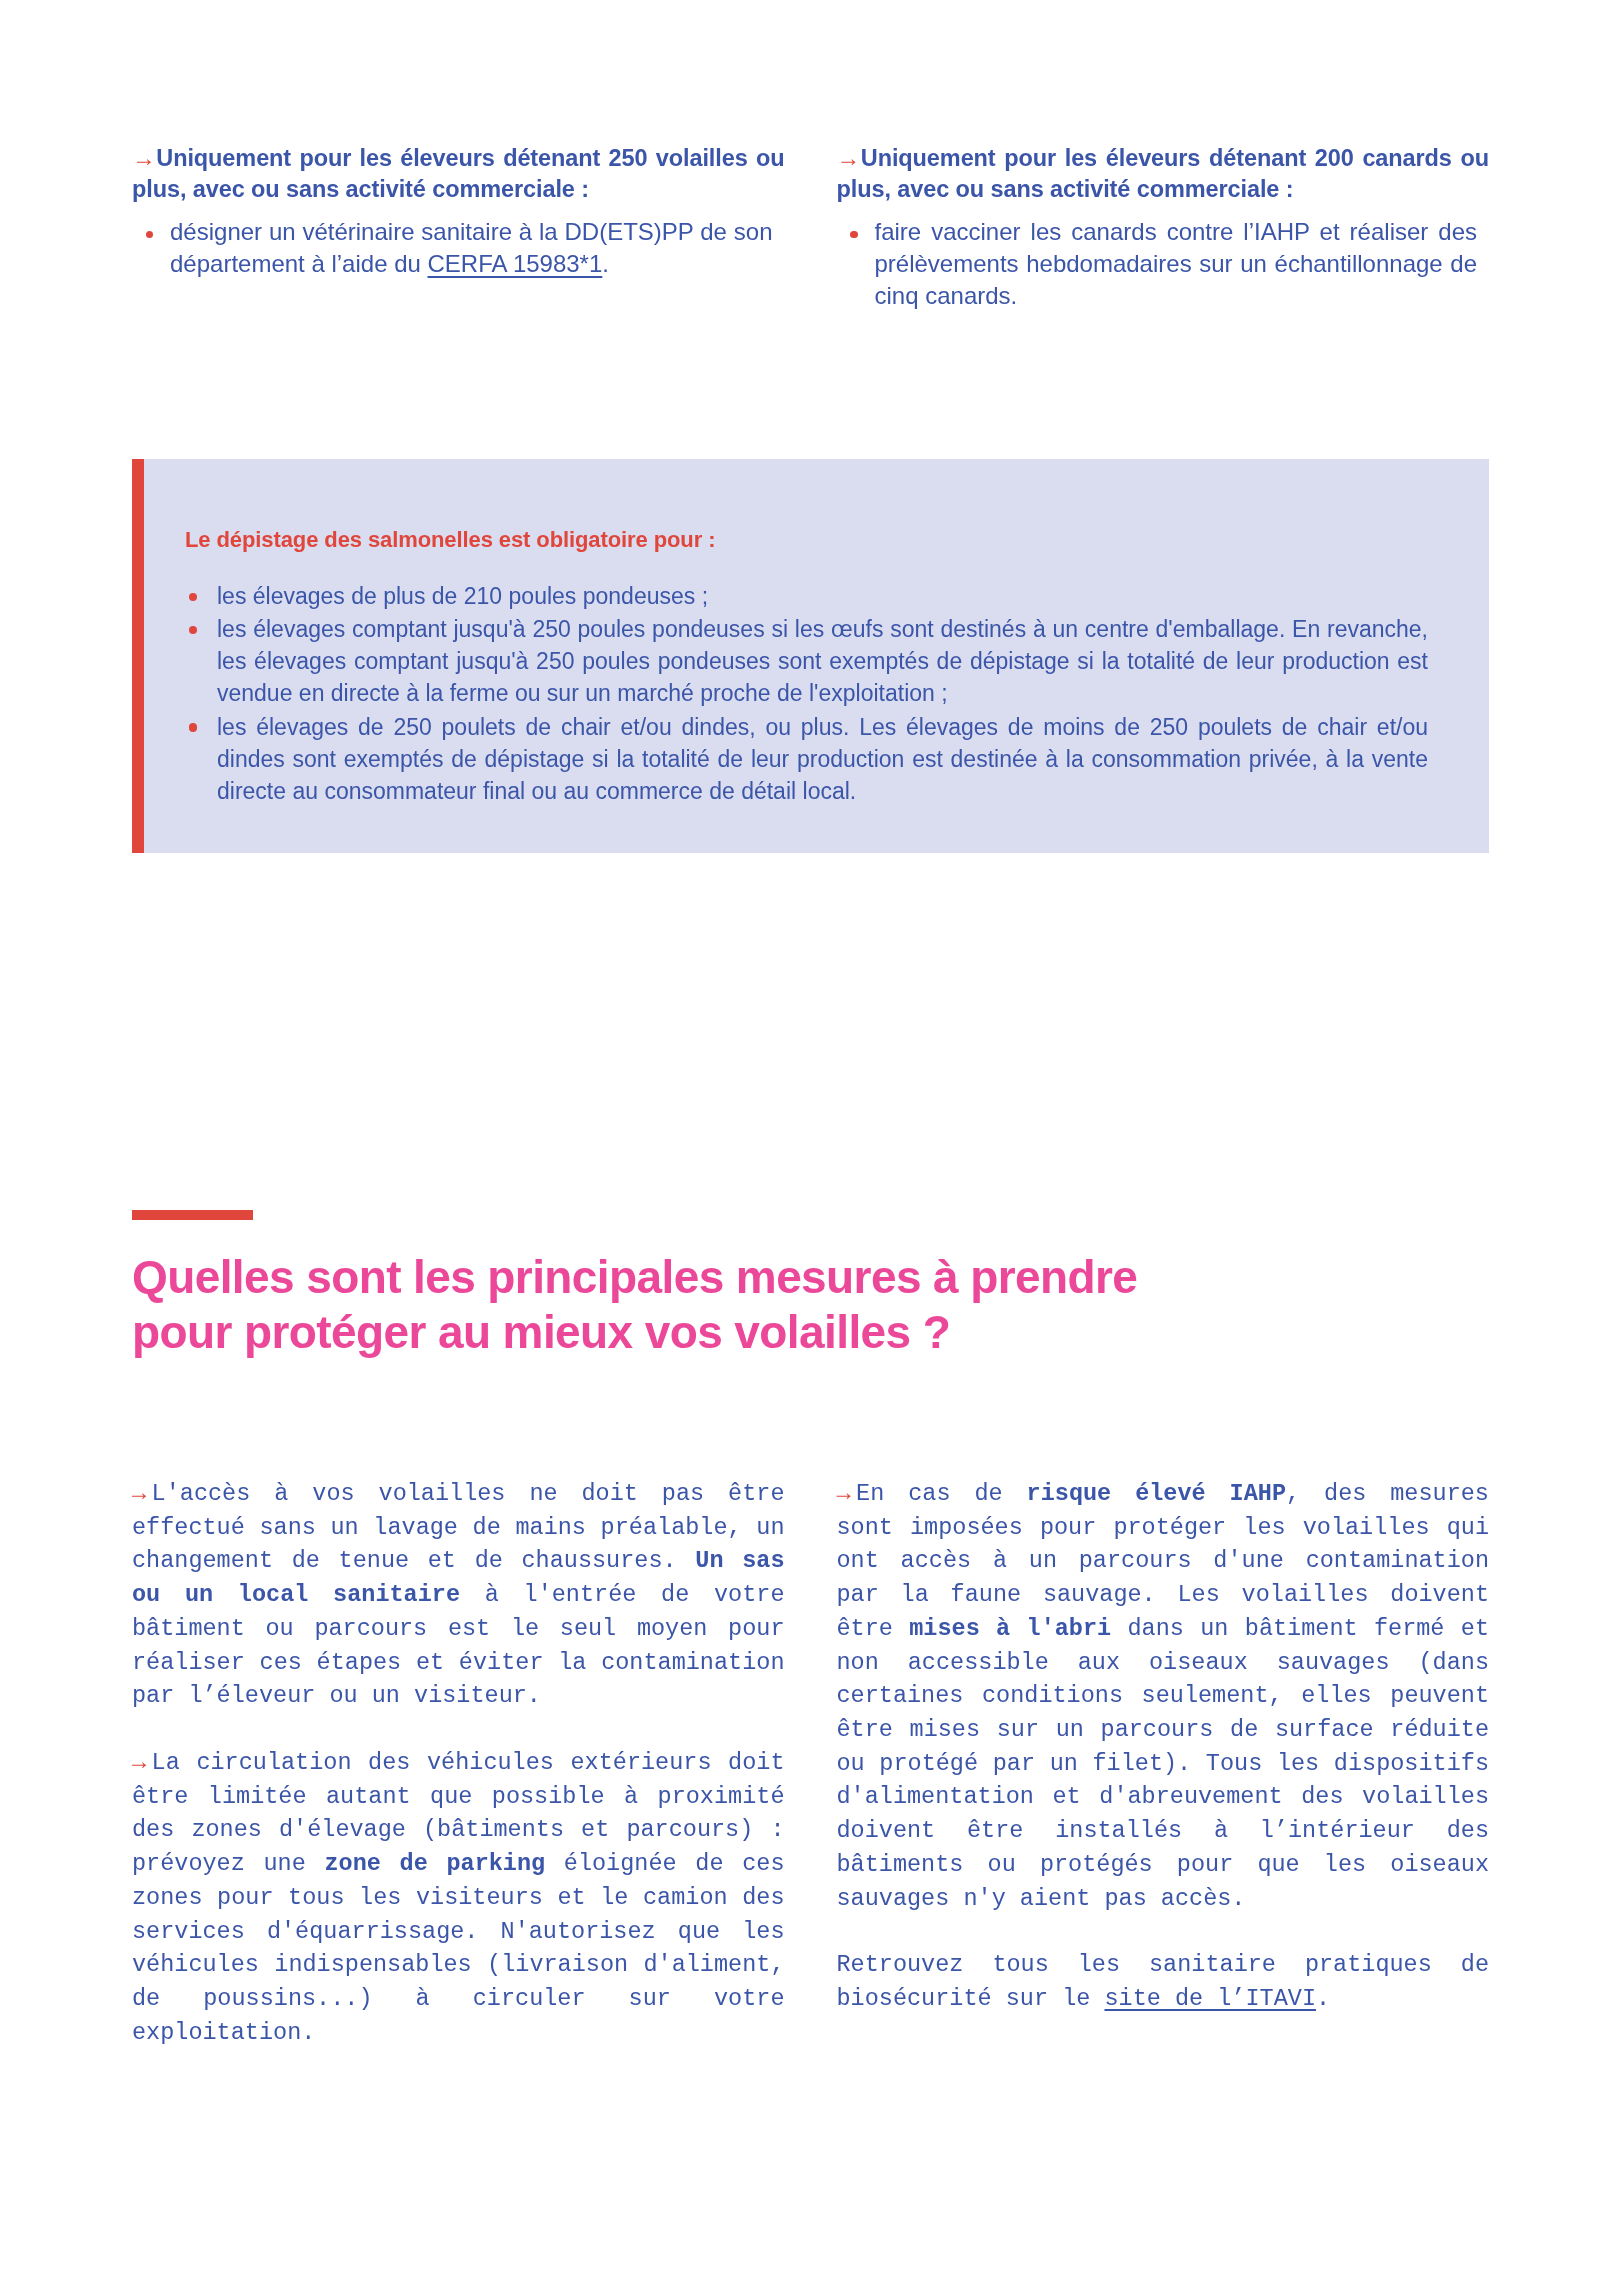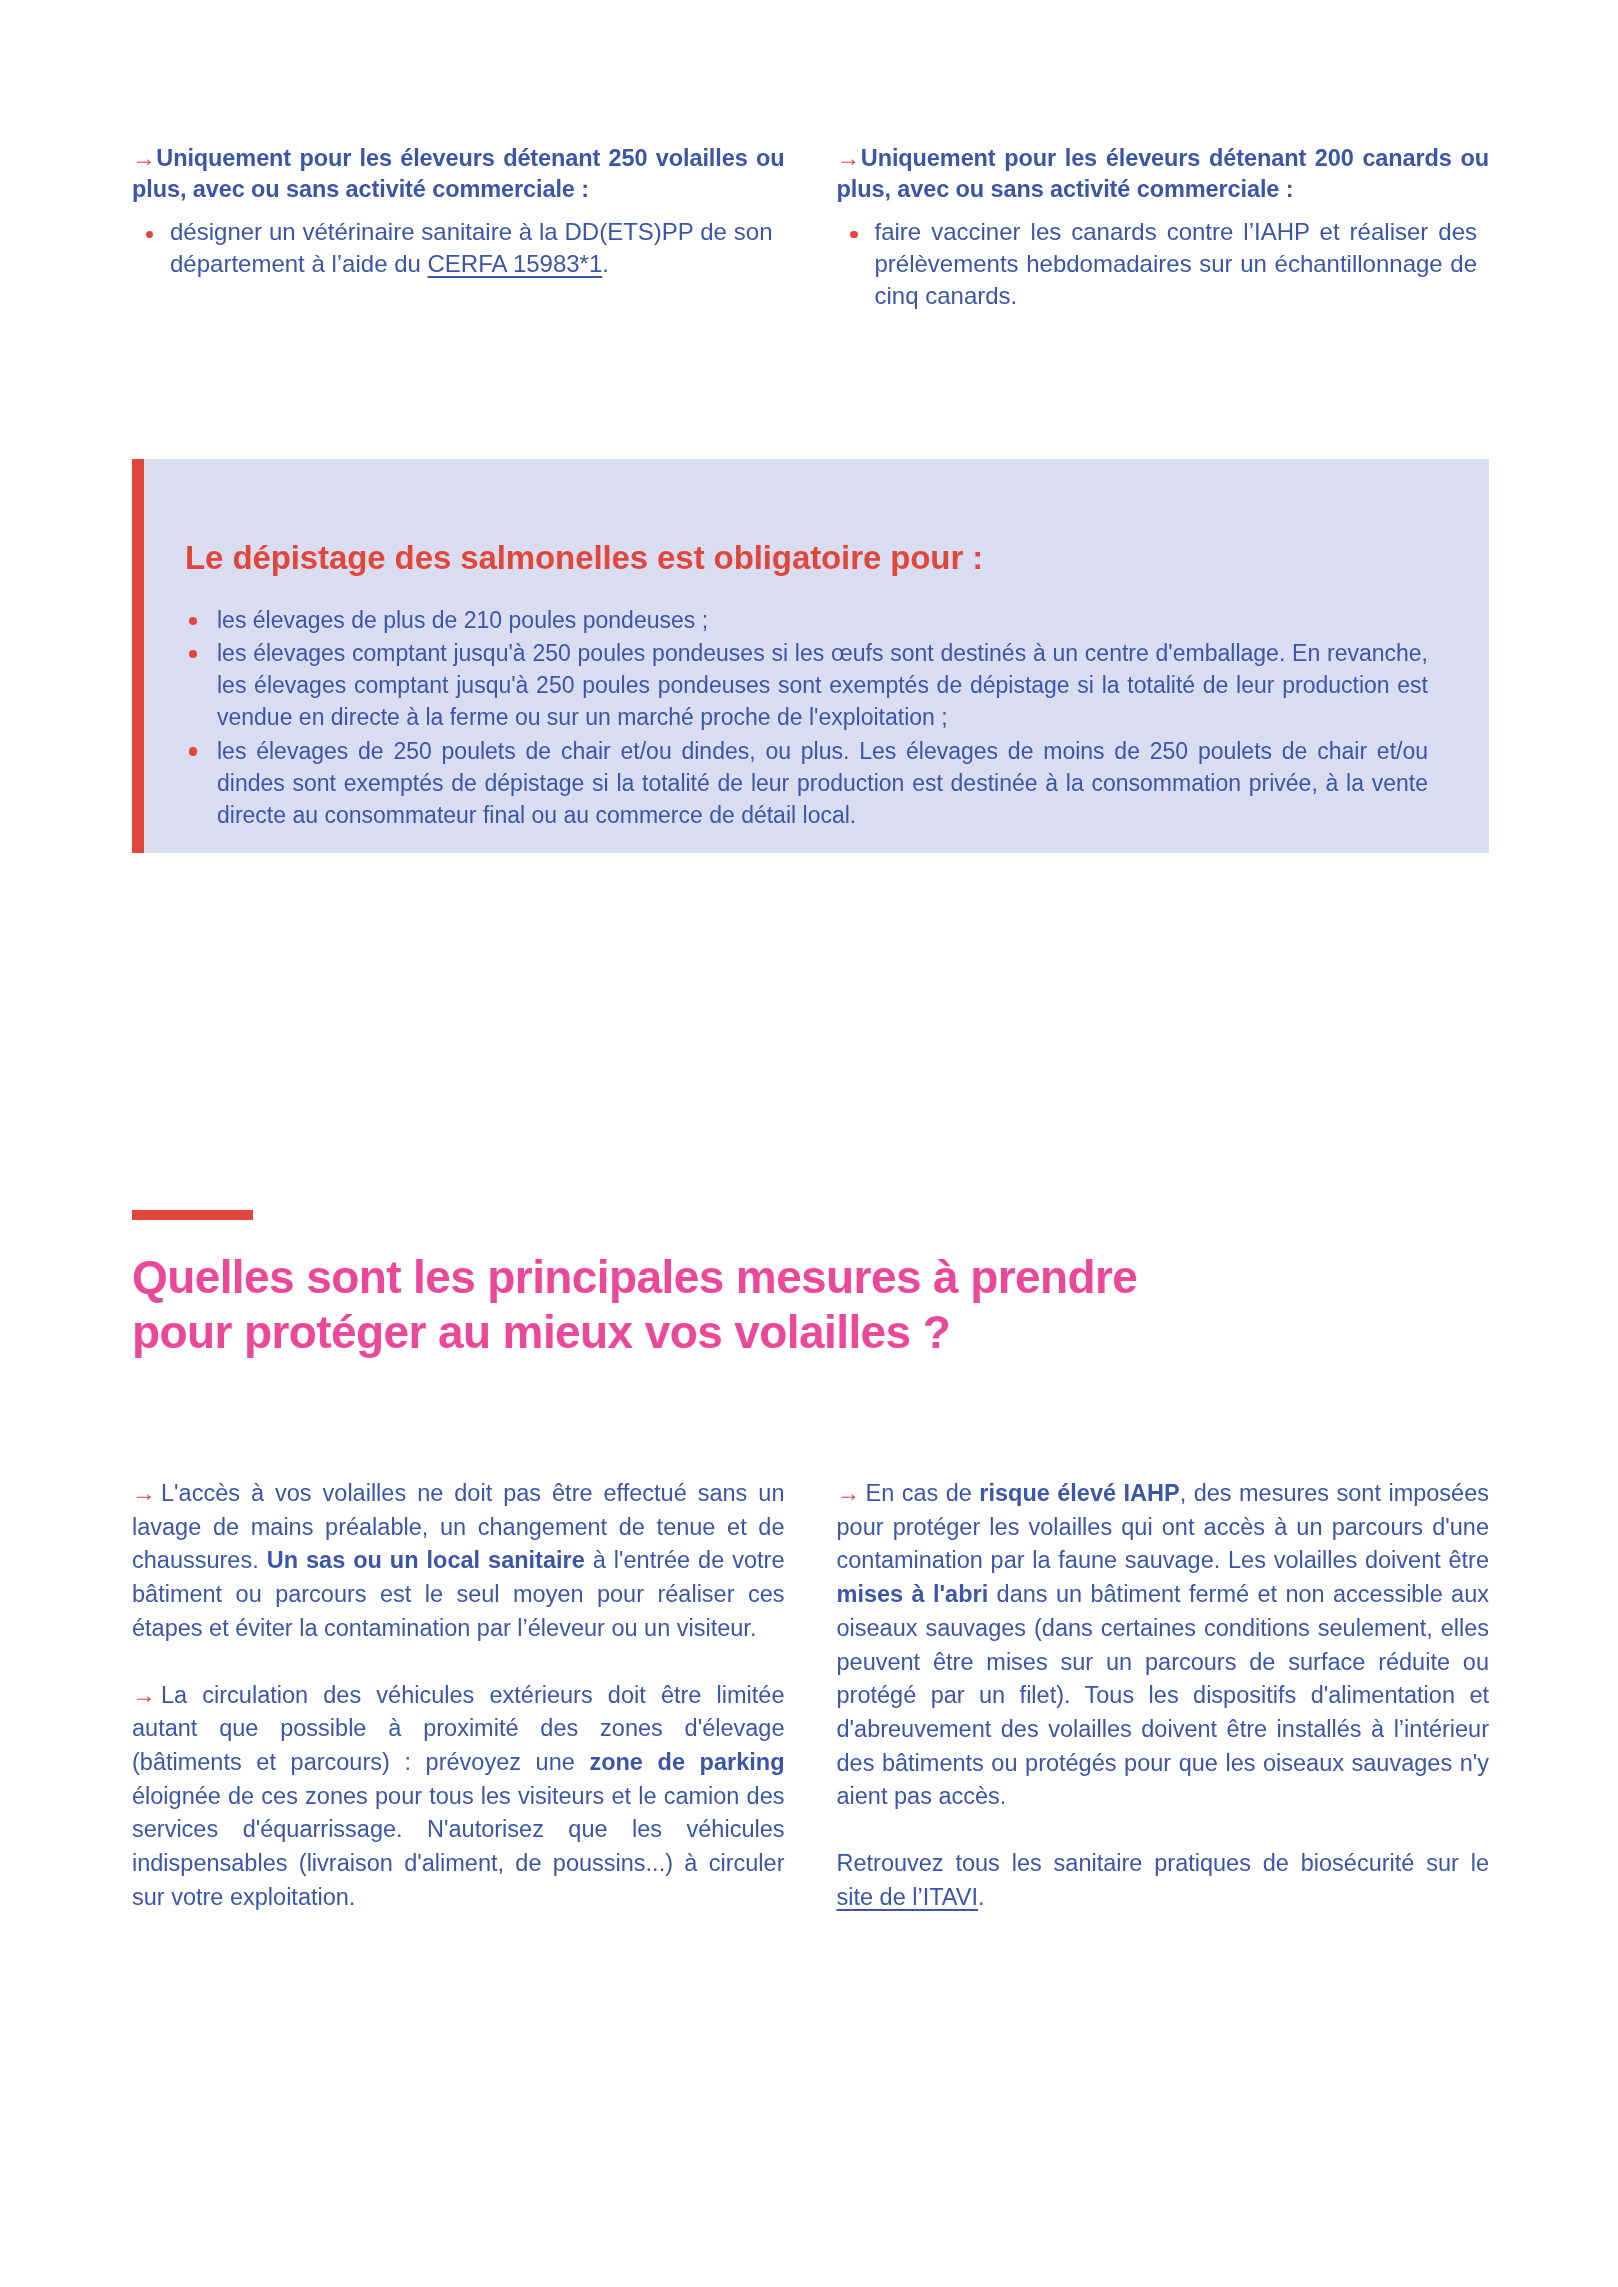--- a/index.html
+++ b/index.html
@@ -90,24 +90,24 @@
     height: 100%;
     background: #e0463c;
   }
   .callout-inner {
     position: absolute;
     left: 53px;
     top: 68px;
     right: 61px;
   }
   .callout-title {
-    font-size: 33px;
+    font-size: 22px;
     font-weight: 700;
     color: #e0463c;
-    margin: 12px 0 27px 0;
+    margin: 0 0 27px 0;
     letter-spacing: -0.1px;
   }
   .callout-list {
     list-style: none;
     margin: 0;
     padding: 0;
   }
   .callout-list li {
     position: relative;
     padding-left: 32px;
@@ -158,20 +158,21 @@
     gap: 52px;
   }
   .bottom-col {
     width: 653px;
   }
   .body-para {
     font-size: 23.5px;
     line-height: 1.435;
     text-align: justify;
     margin: 0 0 33px 0;
+    font-family: Liberation Mono, monospace;
   }
   .body-para:last-child {
     margin-bottom: 0;
   }
   .body-para .arrow {
     margin-right: 5.5px;
   }
 </style>
 </head>
 <body>

